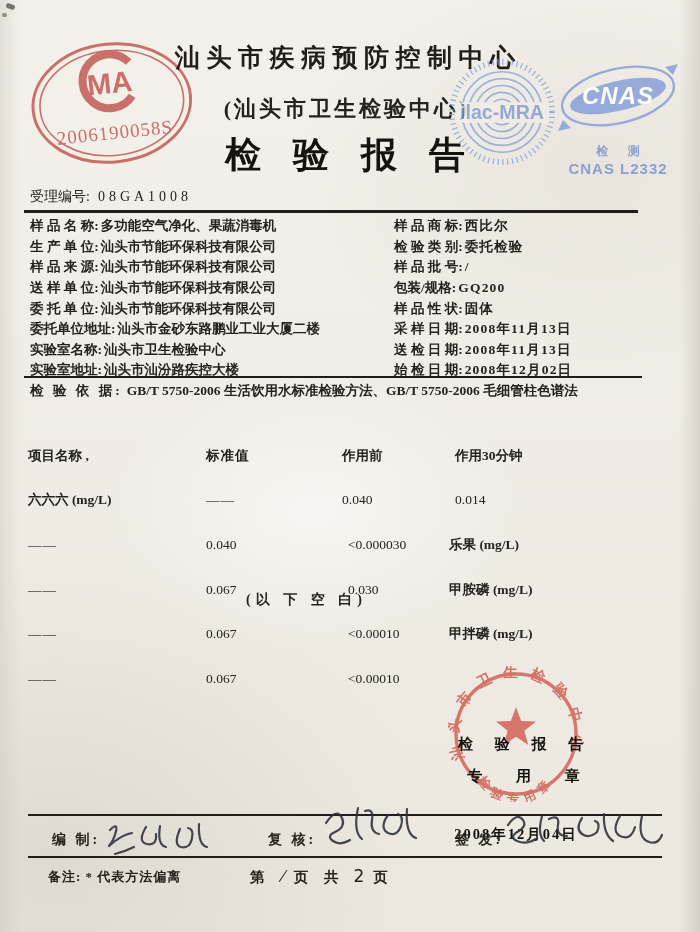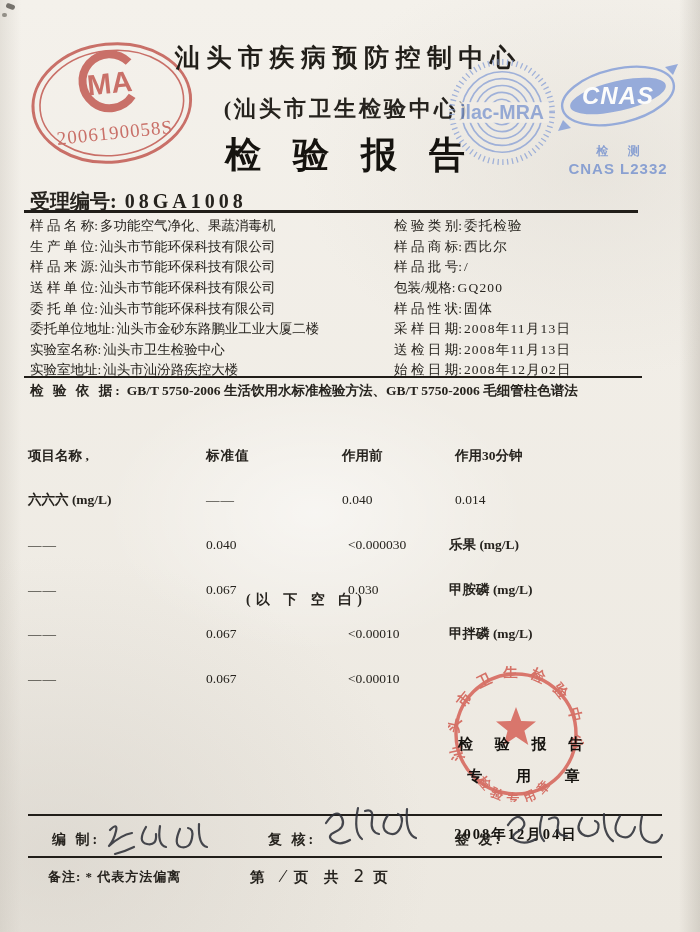--- a/index.html
+++ b/index.html
@@ -22,32 +22,32 @@
   .titles{position:absolute;left:165px;top:42px;width:360px;text-align:center;}
   .org-title{font-size:25px;font-weight:bold;letter-spacing:6.5px;padding-left:6.5px;line-height:32px;white-space:nowrap;color:#211e19;}
   .org-subtitle{font-size:22px;font-weight:bold;letter-spacing:3px;padding-left:3px;line-height:30px;margin-top:20px;white-space:nowrap;}
   .report-title{font-size:36px;font-weight:bold;letter-spacing:32px;padding-left:32px;line-height:46px;margin-top:8px;white-space:nowrap;color:#15130f;}
   .ilac-stamp{position:absolute;left:448px;top:58px;width:108px;height:108px;opacity:.78;}
   .cnas-stamp{position:absolute;left:552px;top:58px;width:132px;height:112px;text-align:center;opacity:.88;}
   .cnas-caption{font-size:12px;font-weight:bold;letter-spacing:8px;padding-left:8px;color:#7d97d0;font-family:"Liberation Sans","DejaVu Sans",sans-serif;margin-top:1px;}
   .cnas-code{font-size:15px;font-weight:bold;color:#7d97d0;font-family:"Liberation Sans","DejaVu Sans",sans-serif;letter-spacing:1px;}
 
   
-  .case-row{position:absolute;left:30px;top:188px;font-size:20px;font-weight:bold;white-space:nowrap;}
+  .case-row{position:absolute;left:30px;top:188px;font-size:14px;font-weight:normal;white-space:nowrap;}
   .case-value{letter-spacing:4px;margin-left:8px;}
   .hr{position:absolute;background:#211e19;}
   .hr-1{left:24px;top:210px;width:614px;height:3px;}
   .hr-2{left:24px;top:376px;width:618px;height:2px;}
   .hr-3{left:28px;top:814px;width:634px;height:2px;}
   .hr-4{left:28px;top:856px;width:634px;height:2px;}
 
   
   .fields-left{position:absolute;left:30px;top:216px;width:360px;}
   .fields-right{position:absolute;left:394px;top:216px;width:300px;}
-  .frow{height:20.6px;display:flex;align-items:center;font-size:13.5px;font-weight:normal;white-space:nowrap;}
+  .frow{height:20.6px;display:flex;align-items:center;font-size:13.5px;font-weight:bold;white-space:nowrap;}
   .flabel{margin-right:2px;}
   .fields-right .fvalue{letter-spacing:1.2px;}
 
   .basis-row{position:absolute;left:30px;top:382px;width:660px;font-size:13.5px;font-weight:bold;white-space:nowrap;}
   .basis-label{letter-spacing:3px;margin-right:4px;}
 
   
   .results{position:absolute;left:28px;top:444px;width:490px;display:grid;grid-template-columns:157px 115px 86px 132px;font-size:13.5px;gap:21px;}
   .results .cell{height:23.6px;display:flex;align-items:center;white-space:nowrap;}
   .results .c3,.results .c4{justify-content:flex-start;}
@@ -169,26 +169,26 @@
         <span class="fvalue">汕头市卫生检验中心</span>
       </div>
     <div class="frow">
         <span class="flabel">实验室地址:</span>
         <span class="fvalue">汕头市汕汾路疾控大楼</span>
       </div>
   </div>
 
   <div class="fields-right">
     <div class="frow">
+        <span class="flabel">样 品 商 标:</span>
+        <span class="fvalue">西比尔</span>
+      </div>
+    <div class="frow">
         <span class="flabel">检 验 类 别:</span>
         <span class="fvalue">委托检验</span>
-      </div>
-    <div class="frow">
-        <span class="flabel">样 品 商 标:</span>
-        <span class="fvalue">西比尔</span>
       </div>
     <div class="frow">
         <span class="flabel">样 品 批 号:</span>
         <span class="fvalue">/</span>
       </div>
     <div class="frow">
         <span class="flabel">包装/规格:</span>
         <span class="fvalue">GQ200</span>
       </div>
     <div class="frow">

